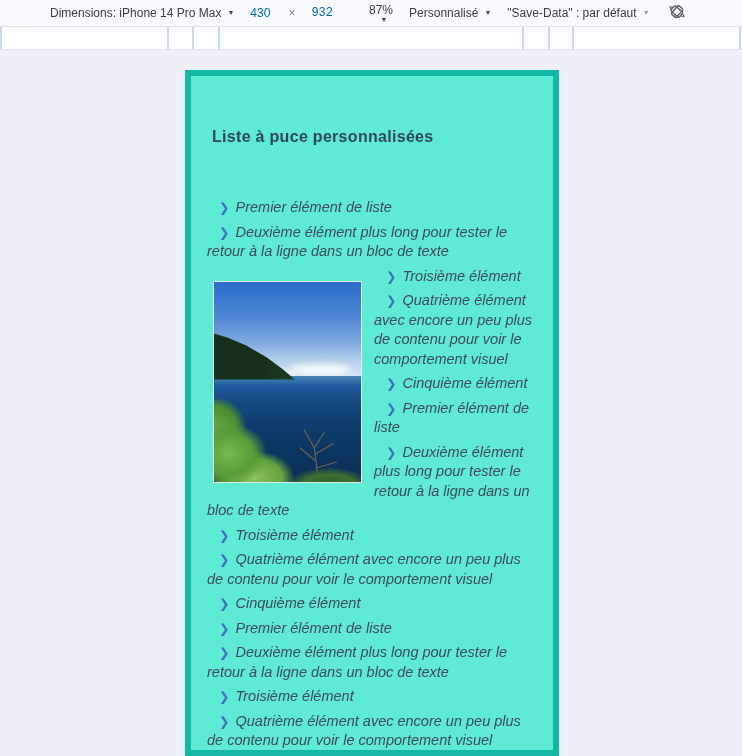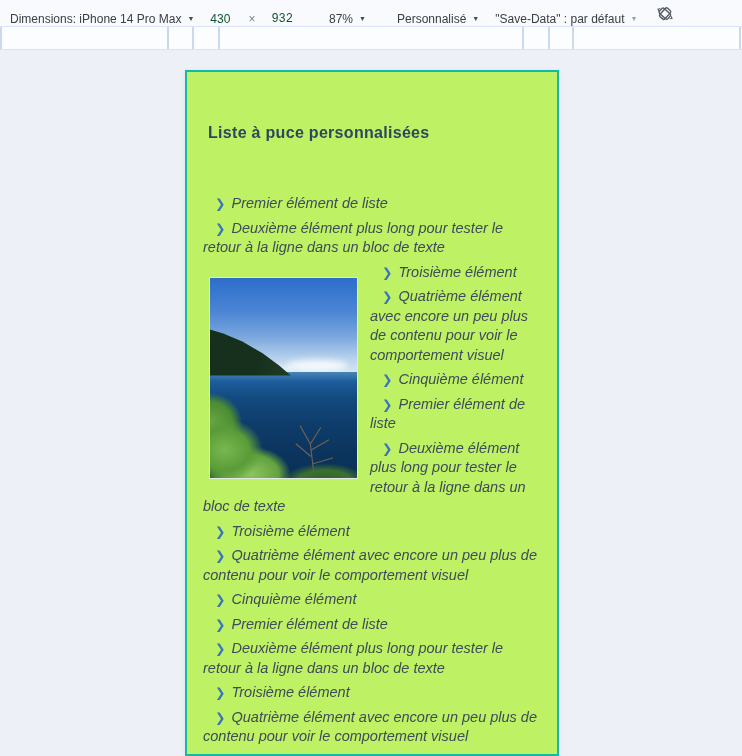--- a/index.html
+++ b/index.html
@@ -8,54 +8,55 @@
     font-family:"Liberation Sans", sans-serif;
     background:#edf0f7;
     position:relative;
   }
 
   
   .device-toolbar {
     height:26px;
     background:#f8fafd;
     display:flex;
-    align-items:flex-end;
+    align-items:center;
     font-size:12px;
     color:#3b4045;
     white-space:nowrap;
+    padding-left:40px;
   }
   .dt-label { margin-left:10px; cursor:default; }
   .caret { font-size:7px; color:#43484d; margin-left:6px; transform:translateY(-1px); }
   .caret.light { color:#9aa0a6; }
-  .size-val { color:#14532d; margin-left:16px; }
+  .size-val { color:#0369a1; margin-left:16px; }
   .mult { color:#80868b; margin-left:18px; }
   .size-val.h { margin-left:16px;font-family:Liberation Mono, monospace; }
-  .zoom-group { margin-left:36px; display:flex; align-items:center; cursor:pointer; }
-  .throttle-group { margin-left:31px; display:flex; align-items:center; cursor:pointer; }
+  .zoom-group { margin-left:36px; display:flex; align-items:center; cursor:pointer;flex-direction:column; }
+  .throttle-group { margin-left:16px; display:flex; align-items:center; cursor:pointer; }
   .savedata-group { margin-left:16px; display:flex; align-items:center; cursor:pointer; }
   .rotate-btn { margin-left:16px; width:22px; height:22px; display:flex; align-items:center; justify-content:center; cursor:pointer; }
   .dim-group { display:flex; align-items:center; cursor:pointer; }
 
   
   .mq-band {
     height:24px;
     background:#fbfdff;
     border-top:1px solid #d9e5f6;
     border-bottom:1px solid #d9e5f6;
     position:relative;
   }
   .mq-line { position:absolute; top:0; bottom:0; width:2px; background:#c8d9f0; }
 
   
   .viewport-card {
     position:absolute;
     left:185px; top:70px;
     width:374px; height:686px;
-    background:#bef264;
-    border:2px solid #14b8a6;
+    background:#5eead4;
+    border:6px solid #14b8a6;
     box-shadow:0 1px 4px rgba(70,90,130,0.10);
     overflow:hidden;
   }
   .page-inner { padding:52px 16px 0 16px; }
   .page-title {
     font-size:16px;
     font-weight:700;
     letter-spacing:0.3px;
     color:#31465e;
     margin-left:5px;

